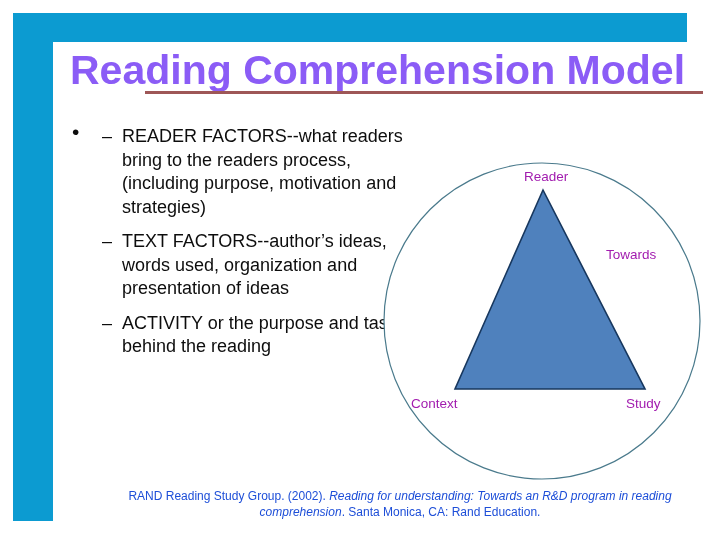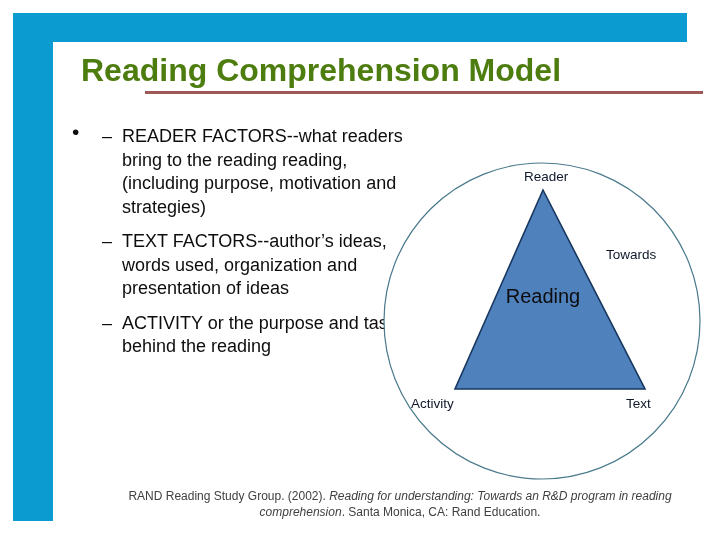--- a/index.html
+++ b/index.html
@@ -33,27 +33,26 @@
     height: 29px;
     background: #0c9bd1;
   }
 
   
   .title {
     position: absolute;
     left: 70px;
     top: 52px;
     width: 620px;
-    font-size: 32px;
+    font-size: 41px;
     font-weight: bold;
-    color: #4d7c0f;
+    color: #8b5cf6;
     letter-spacing: 0px;
     line-height: 36px;
     white-space: nowrap;
-    margin-left: 11px;
   }
   .title-rule {
     position: absolute;
     left: 145px;
     top: 91px;
     width: 558px;
     height: 3px;
     background: #9e5757;
   }
 
@@ -101,21 +100,21 @@
     left: 378px;
     top: 155px;
     width: 330px;
     height: 335px;
   }
   .diagram svg { display: block; }
 
   .diag-label {
     position: absolute;
     font-size: 13.5px;
-    color: #0f172a;
+    color: #a21caf;
     white-space: nowrap;
     font-family: "Liberation Sans", sans-serif;
   }
   .label-reader  { left: 146px; top: 14px; }
   .label-context { left: 228px; top: 92px; }
   .label-activity{ left: 33px;  top: 241px; }
   .label-text    { left: 248px; top: 241px; }
 
   .diag-center {
     position: absolute;
@@ -130,21 +129,21 @@
 
   
   .citation {
     position: absolute;
     left: 120px;
     top: 488px;
     width: 560px;
     text-align: center;
     font-size: 12px;
     line-height: 16px;
-    color: #404040;
+    color: #1d4ed8;
   }
   .citation i { font-style: italic; }
 </style>
 </head>
 <body>
 
 <div id="slide">
 
   <div class="frame-bar-left"></div>
   <div class="frame-bar-top"></div>
@@ -153,21 +152,21 @@
   <div class="title-rule"></div>
 
   <div class="body-col">
 
     <div class="bullet-l1">
       <span class="dot">•</span>
     </div>
 
     <div class="bullet-l2">
       <span class="dash">–</span>
-      <span>READER FACTORS--what readers bring to the reading reading, (including purpose, motivation and strategies)</span>
+      <span>READER FACTORS--what readers bring to the readers process, (including purpose, motivation and strategies)</span>
     </div>
 
     <div class="bullet-l2">
       <span class="dash">–</span>
       <span>TEXT FACTORS--author’s ideas, words used, organization and presentation of ideas</span>
     </div>
 
     <div class="bullet-l2">
       <span class="dash">–</span>
       <span>ACTIVITY or the purpose and task behind the reading</span>
@@ -175,26 +174,25 @@
 
   </div>
 
   <div class="diagram">
     <svg width="330" height="335" viewBox="0 0 330 335">
       <circle cx="164" cy="166" r="158" fill="#ffffff" stroke="#4a7a8c" stroke-width="1.2"></circle>
       <polygon points="165,35 267,234 77,234" fill="#4f81bd" stroke="#17375e" stroke-width="1.6"></polygon>
     </svg>
 
     <div class="diag-center">
-      <div>Reading</div>
     </div>
 
     <div class="diag-label label-reader">Reader</div>
     <div class="diag-label label-context">Towards</div>
-    <div class="diag-label label-activity">Activity</div>
-    <div class="diag-label label-text">Text</div>
+    <div class="diag-label label-activity">Context</div>
+    <div class="diag-label label-text">Study</div>
   </div>
 
   <div class="citation">
     <span>RAND Reading Study Group. (2002). </span><i>Reading for understanding: Towards an R&amp;D program in reading comprehension</i><span>. Santa Monica, CA: Rand Education.</span>
   </div>
 
 </div>
 
 </body></html>

